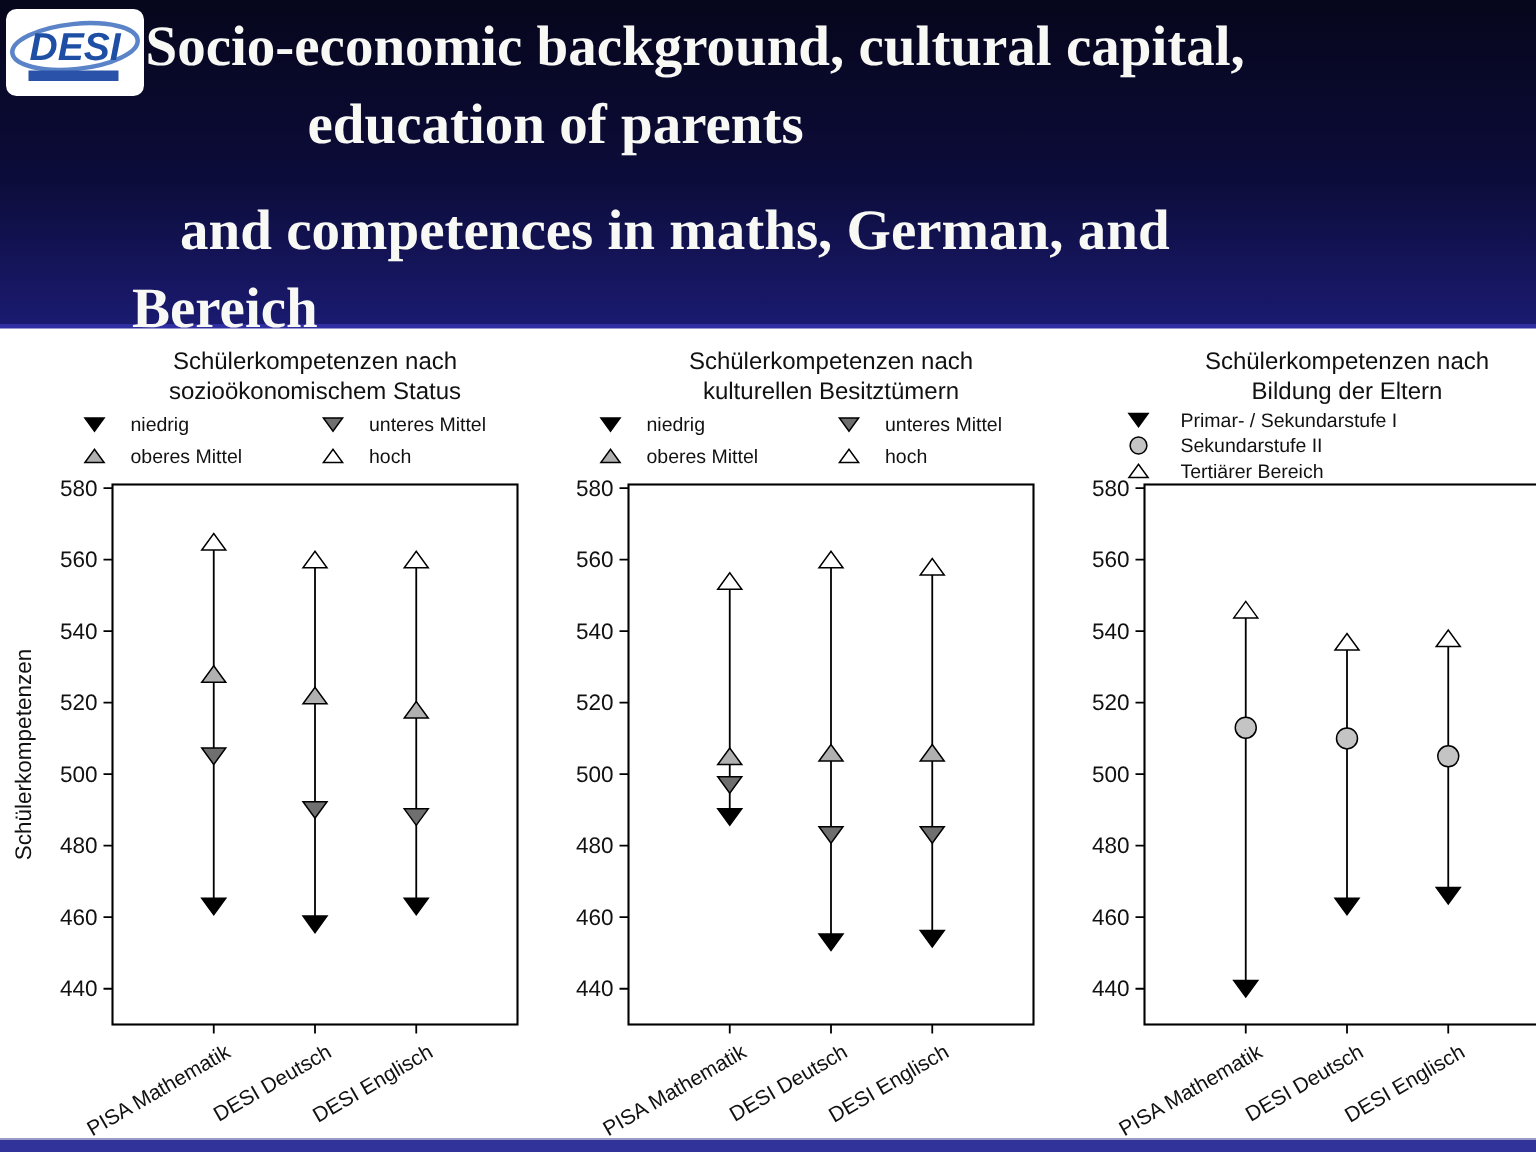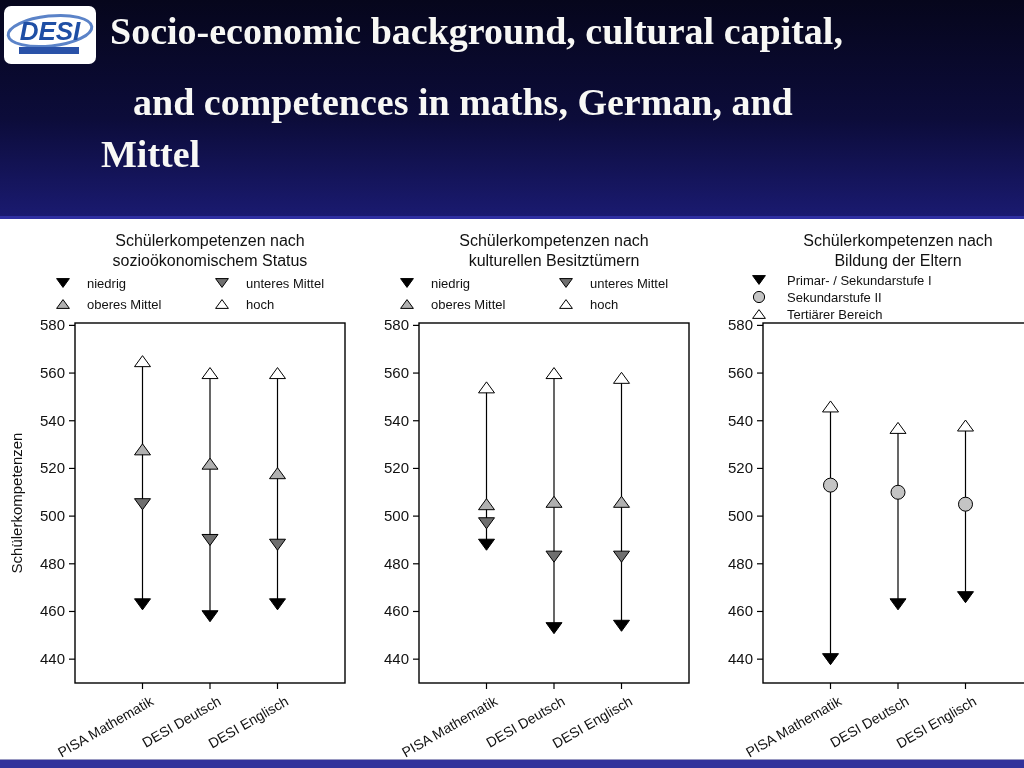--- a/index.html
+++ b/index.html
@@ -10,21 +10,21 @@
 
   
   .header {
     position:absolute; top:0; left:0; width:1024px; height:219px;
     background:linear-gradient(to bottom, #06061c 0%, #0c0c3a 55%, #1a1a70 100%);
     border-bottom:3px solid #2f2fa2;
   }
   .header-title { position:absolute; top:5px; left:0; width:1024px; }
   .title-line {
     font-family:"Liberation Serif", serif; font-weight:bold;
-    font-size:38px; line-height:52px; color:#f8f8f5; white-space:nowrap;padding-left:13px;
+    font-size:38px; line-height:52px; color:#f8f8f5; white-space:nowrap;
   }
 
   
   .logo {
     position:absolute; top:6px; left:4px; width:92px; height:58px;
     background:#ffffff; border-radius:7px;
   }
 
   
   .charts-row { position:absolute; top:222px; left:25px; display:flex;gap:11px; }
@@ -43,22 +43,23 @@
   }
 </style>
 </head>
 <body>
 
 <div class="slide">
 
   <div class="header">
     <div class="header-title" id="header-title">
         <div class="title-line" style="margin-left: 97px;">Socio-economic background, cultural capital,</div>
+        <div class="title-line" style="margin-left: 205px;">education of parents</div>
         <div class="title-line" style="margin-left: 120px; margin-top: 19px;">and competences in maths, German, and</div>
-        <div class="title-line" style="margin-left: 88px;">Mittel</div>
+        <div class="title-line" style="margin-left: 88px;">Bereich</div>
       </div>
     <div class="logo">
       <svg width="92" height="58" viewBox="0 0 92 58">
         <ellipse cx="46" cy="25" rx="42" ry="15" fill="none" stroke="#5b83c8" stroke-width="3" transform="rotate(-6 46 25)"></ellipse>
         <text x="46" y="34" font-family="'Liberation Sans',sans-serif" font-size="26" font-weight="bold" font-style="italic" fill="#1f4fa5" text-anchor="middle">DESI</text>
         <rect x="15" y="41" width="60" height="7" fill="#2a52a8"></rect>
       </svg>
     </div>
   </div>
 

